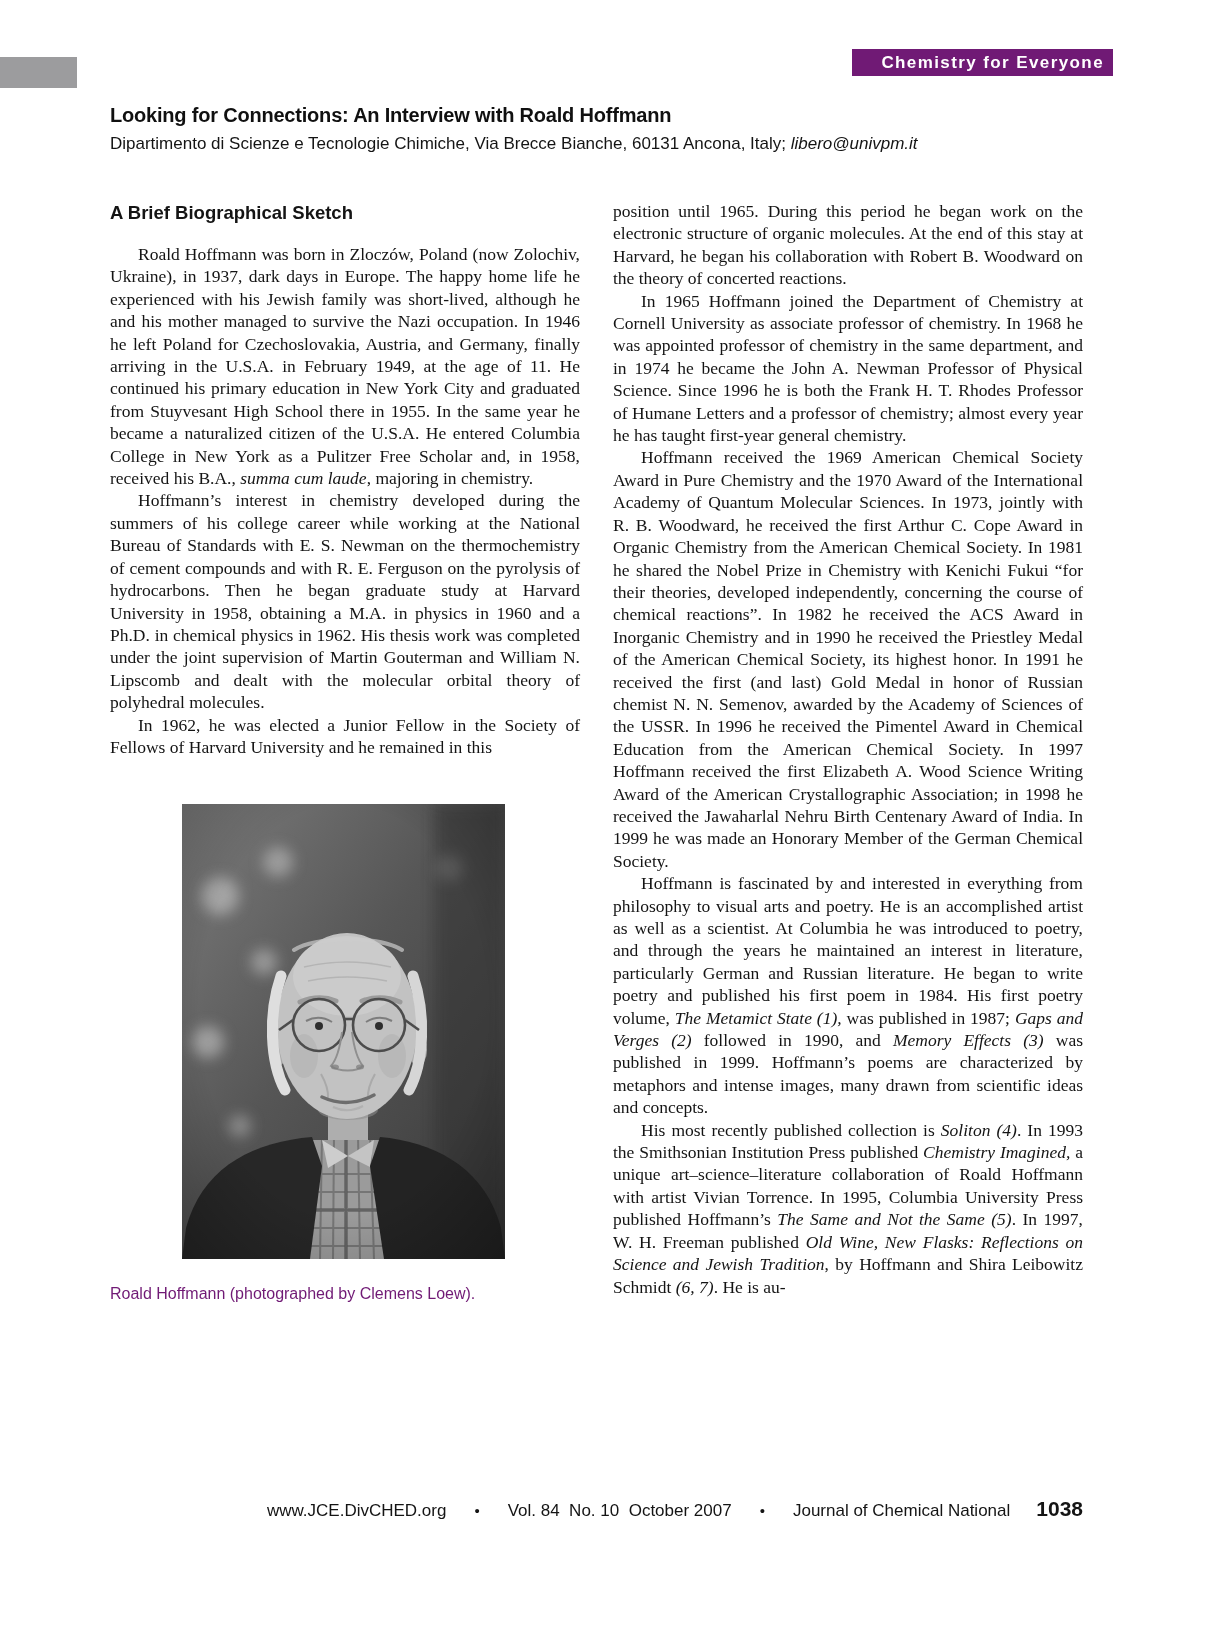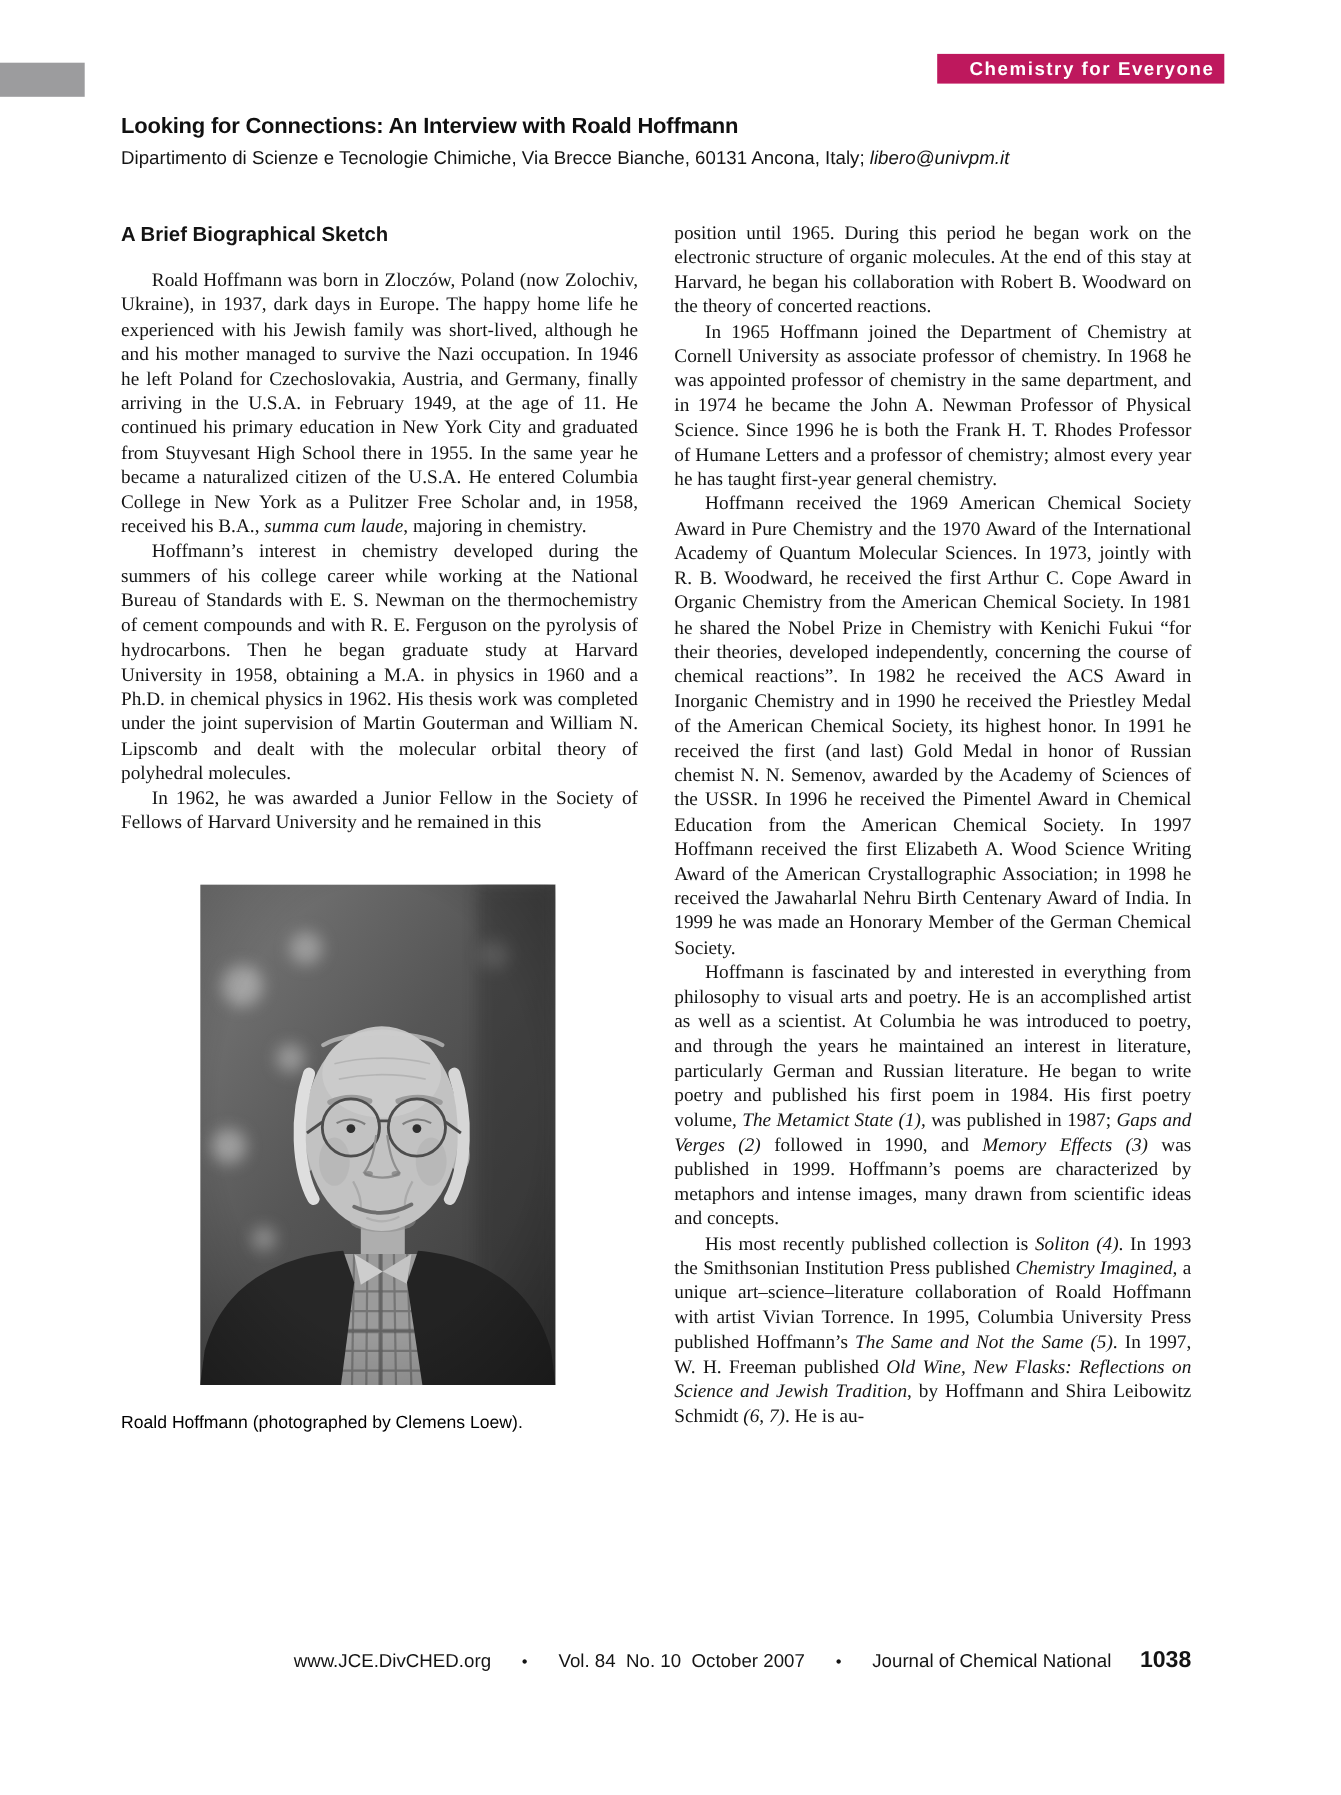--- a/index.html
+++ b/index.html
@@ -12,21 +12,21 @@
     color: #141414;
   }
 
   
   .left-notch {
     position: absolute; top: 57px; left: 0;
     width: 77px; height: 31px; background: #9c9c9e;
   }
   .kicker {
     position: absolute; top: 49px; left: 852px;
-    width: 261px; height: 27px; background: #be185d;
+    width: 261px; height: 27px; background: #701a75;
     color: #ffffff;
     font-family: "Liberation Sans", sans-serif;
     font-weight: bold; font-size: 17px; letter-spacing: 1.4px;
     display: flex; align-items: center; justify-content: flex-end;
     padding-right: 9px;
   }
 
   .content { position: absolute; left: 110px; top: 104px; width: 973px; }
 
   h1.title {
@@ -59,21 +59,21 @@
     font-size: 17.5px; line-height: 22.4px;
     text-align: justify;
   }
   .para.indent { text-indent: 28px; }
 
   figure { margin-top: 46px; }
   .photo { display: block; margin-left: 72px; width: 323px; height: 455px; }
   figcaption {
     margin-top: 26px;
     font-family: "Liberation Sans", sans-serif;
-    font-size: 16px; color: #000000;
+    font-size: 16px; color: #701a75;
   }
 
   .footer {
     position: absolute; top: 1497px; left: 110px; width: 973px;
     display: flex; justify-content: flex-end; align-items: baseline;
     font-family: "Liberation Sans", sans-serif;
     font-size: 17px; color: #141414; gap: 12px;
   }
   .footer span { white-space: pre; }
   .footer .bullet { margin: 0 16px; font-size: 15px; }
@@ -92,21 +92,21 @@
   <div class="affiliation">
     <span>Dipartimento di Scienze e Tecnologie Chimiche, Via Brecce Bianche, 60131 Ancona, Italy; </span><span class="email">libero@univpm.it</span>
   </div>
 
   <div class="columns">
     <div class="col">
       <h2 class="section-heading">A Brief Biographical Sketch</h2>
       <div>
           <p class="para indent">Roald Hoffmann was born in Zloczów, Poland (now Zolochiv, Ukraine), in 1937, dark days in Europe. The happy home life he experienced with his Jewish family was short-lived, although he and his mother managed to survive the Nazi occupation. In 1946 he left Poland for Czechoslovakia, Austria, and Germany, finally arriving in the U.S.A. in February 1949, at the age of 11. He continued his primary education in New York City and graduated from Stuyvesant High School there in 1955. In the same year he became a naturalized citizen of the U.S.A. He entered Columbia College in New York as a Pulitzer Free Scholar and, in 1958, received his B.A., <i>summa cum laude</i>, majoring in chemistry.</p>
           <p class="para indent">Hoffmann’s interest in chemistry developed during the summers of his college career while working at the National Bureau of Standards with E. S. Newman on the thermochemistry of cement compounds and with R. E. Ferguson on the pyrolysis of hydrocarbons. Then he began graduate study at Harvard University in 1958, obtaining a M.A. in physics in 1960 and a Ph.D. in chemical physics in 1962. His thesis work was completed under the joint supervision of Martin Gouterman and William N. Lipscomb and dealt with the molecular orbital theory of polyhedral molecules.</p>
-          <p class="para indent">In 1962, he was awarded a Junior Fellow in the Society of Fellows of Harvard University and he remained in this</p>
+          <p class="para indent">In 1962, he was elected a Junior Fellow in the Society of Fellows of Harvard University and he remained in this</p>
         </div>
 
       <figure>
         <svg class="photo" viewBox="0 0 323 455" role="img">
           <defs>
             <linearGradient id="bg" x1="0" y1="0" x2="1" y2="1">
               <stop offset="0" stop-color="#7b7b7b"></stop>
               <stop offset="0.45" stop-color="#565656"></stop>
               <stop offset="1" stop-color="#383838"></stop>
             </linearGradient>

